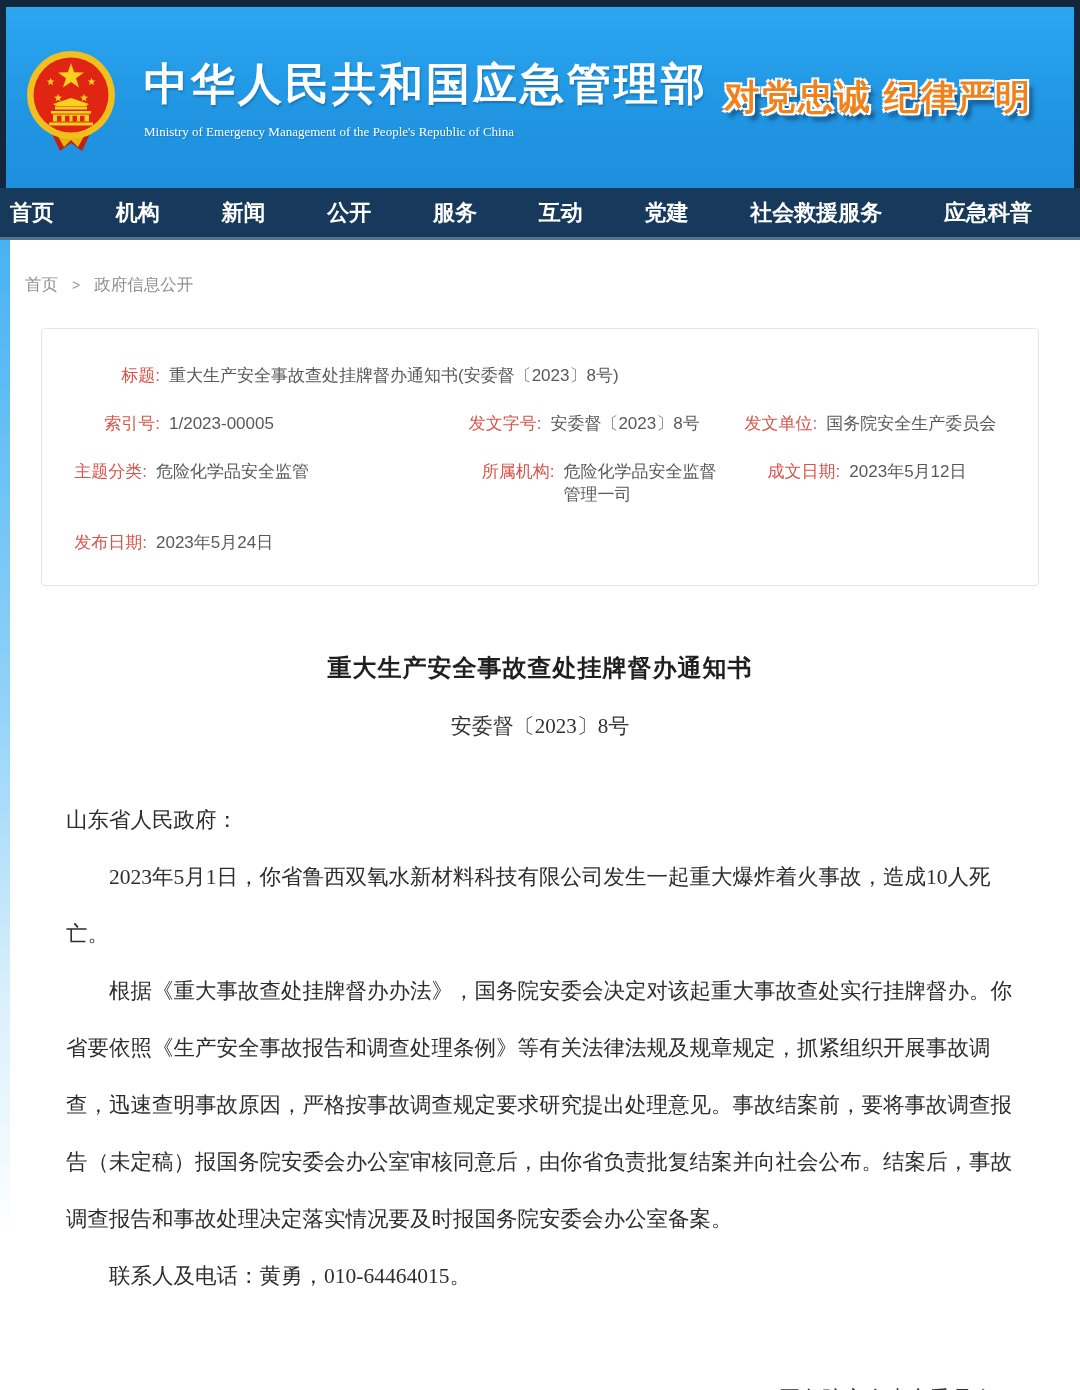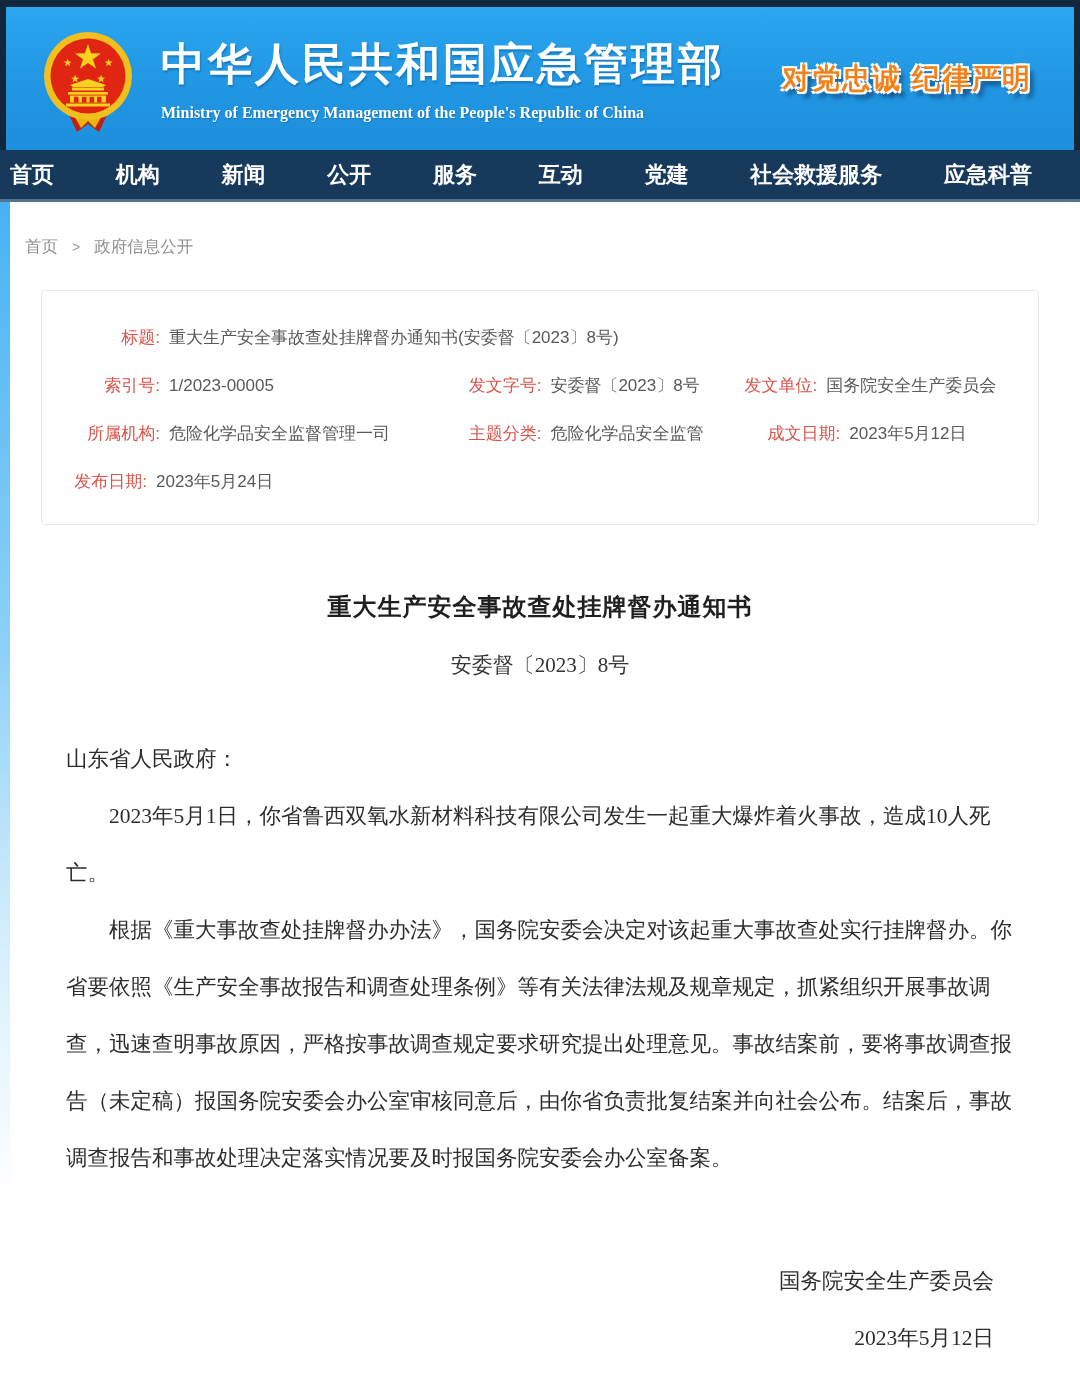--- a/index.html
+++ b/index.html
@@ -5,42 +5,42 @@
   * { margin: 0; padding: 0; box-sizing: border-box; }
   html, body { background: #ffffff; }
   body { font-family: "Liberation Sans", sans-serif; }
   .page { width: 1080px; height: 1390px; position: relative; background: #ffffff; overflow: hidden; }
 
   
   .topbar { height: 7px; background: #12263c; }
 
   
   .header {
-    height: 143px;
+    height: 181px;
     background: linear-gradient(180deg, #2ba6ef 0%, #2196e3 55%, #1e8fdc 100%);
     border-left: 6px solid #12263c;
     border-right: 6px solid #12263c;
     display: flex; align-items: center;
-    padding-left: 35px;
+    padding-left: 18px;
   }
   .emblem { width: 94px; height: 112px; flex: 0 0 auto; margin-top: 2px; }
   .titles { margin-left: 26px; color: #ffffff; }
   .site-title {
     font-size: 44px; font-weight: bold; letter-spacing: 3px;
     font-family: "Liberation Sans", sans-serif;
     text-shadow: 1px 2px 2px rgba(0,60,110,0.35);
   }
   .site-subtitle {
-    margin-top: 10px; font-size: 16px; font-weight: bold;
+    margin-top: 10px; font-size: 13px; font-weight: normal;
     font-family: "Liberation Serif", serif;
     text-shadow: 1px 1px 1px rgba(0,60,110,0.3);
   }
   .slogan {
     margin-left: auto; padding-right: 42px; text-align: center;
-    font-size: 28px; font-weight: bold; line-height: 1.55;
+    font-size: 35px; font-weight: bold; line-height: 1.55;
     color: #f0821e; letter-spacing: 2px; white-space: nowrap;
     text-shadow:
       -2px -2px 0 #ffffff, 2px -2px 0 #ffffff,
       -2px 2px 0 #ffffff, 2px 2px 0 #ffffff,
       5px 6px 4px rgba(16,48,90,0.75);
   }
 
   
   .nav {
     height: 52px; background: #16395c;
@@ -181,27 +181,27 @@
       </div>
       <div class="field c2">
         <span class="label">发文字号:</span>
         <span class="value">安委督〔2023〕8号</span>
       </div>
       <div class="field c3">
         <span class="label">发文单位:</span>
         <span class="value">国务院安全生产委员会</span>
       </div>
 
+      <div class="field c2">
+        <span class="label">主题分类:</span>
+        <span class="value">危险化学品安全监管</span>
+      </div>
       <div class="field">
         <span class="label">所属机构:</span>
         <span class="value">危险化学品安全监督管理一司</span>
-      </div>
-      <div class="field c2">
-        <span class="label">主题分类:</span>
-        <span class="value">危险化学品安全监管</span>
       </div>
 
       <div class="field">
         <span class="label">成文日期:</span>
         <span class="value">2023年5月12日</span>
       </div>
       <div class="field c2">
         <span class="label">发布日期:</span>
         <span class="value">2023年5月24日</span>
       </div>
@@ -209,20 +209,21 @@
     </div>
 
     <div class="doc">
       <div class="doc-title">重大生产安全事故查处挂牌督办通知书</div>
       <div class="doc-number">安委督〔2023〕8号</div>
 
       <div class="doc-body">
         <p>山东省人民政府：</p>
         <p class="indent">2023年5月1日，你省鲁西双氧水新材料科技有限公司发生一起重大爆炸着火事故，造成10人死亡。</p>
         <p class="indent">根据《重大事故查处挂牌督办办法》，国务院安委会决定对该起重大事故查处实行挂牌督办。你省要依照《生产安全事故报告和调查处理条例》等有关法律法规及规章规定，抓紧组织开展事故调查，迅速查明事故原因，严格按事故调查规定要求研究提出处理意见。事故结案前，要将事故调查报告（未定稿）报国务院安委会办公室审核同意后，由你省负责批复结案并向社会公布。结案后，事故调查报告和事故处理决定落实情况要及时报国务院安委会办公室备案。</p>
+        <p class="indent">联系人及电话：黄勇，010-64464015。</p>
 
         <div class="signature">
           <div>国务院安全生产委员会</div>
           <div>2023年5月12日</div>
         </div>
       </div>
     </div>
   </div>
 
 </div>

